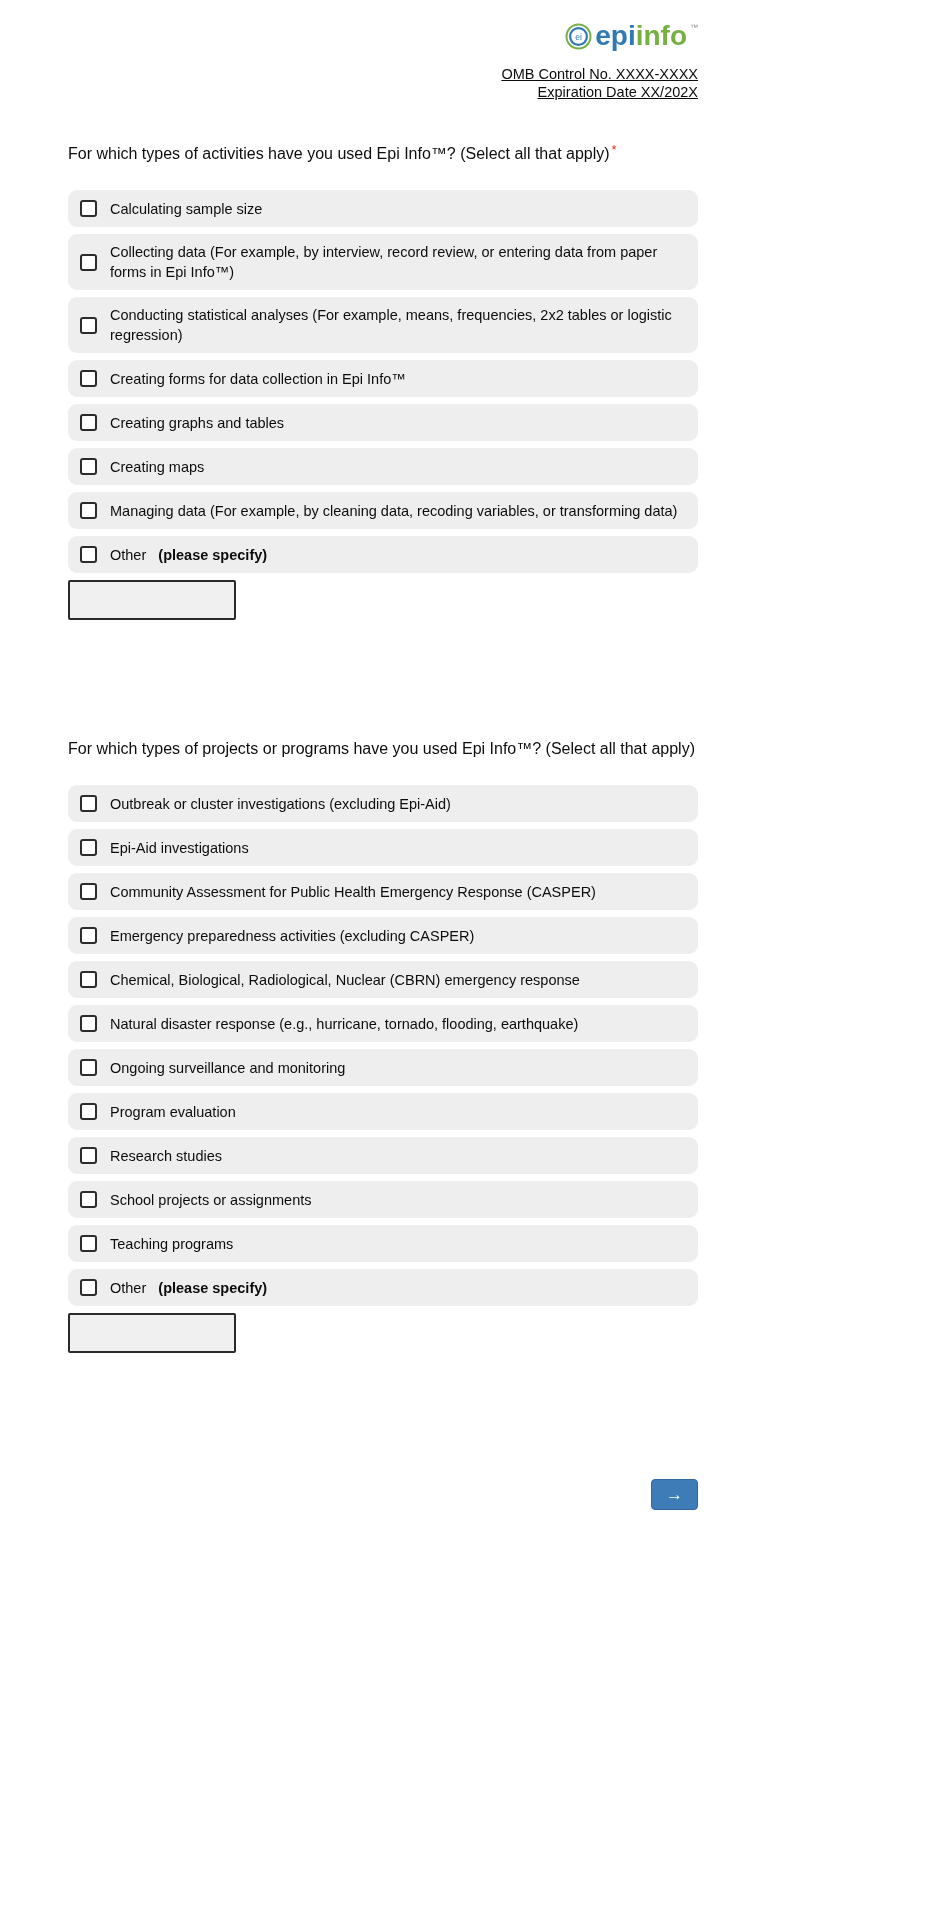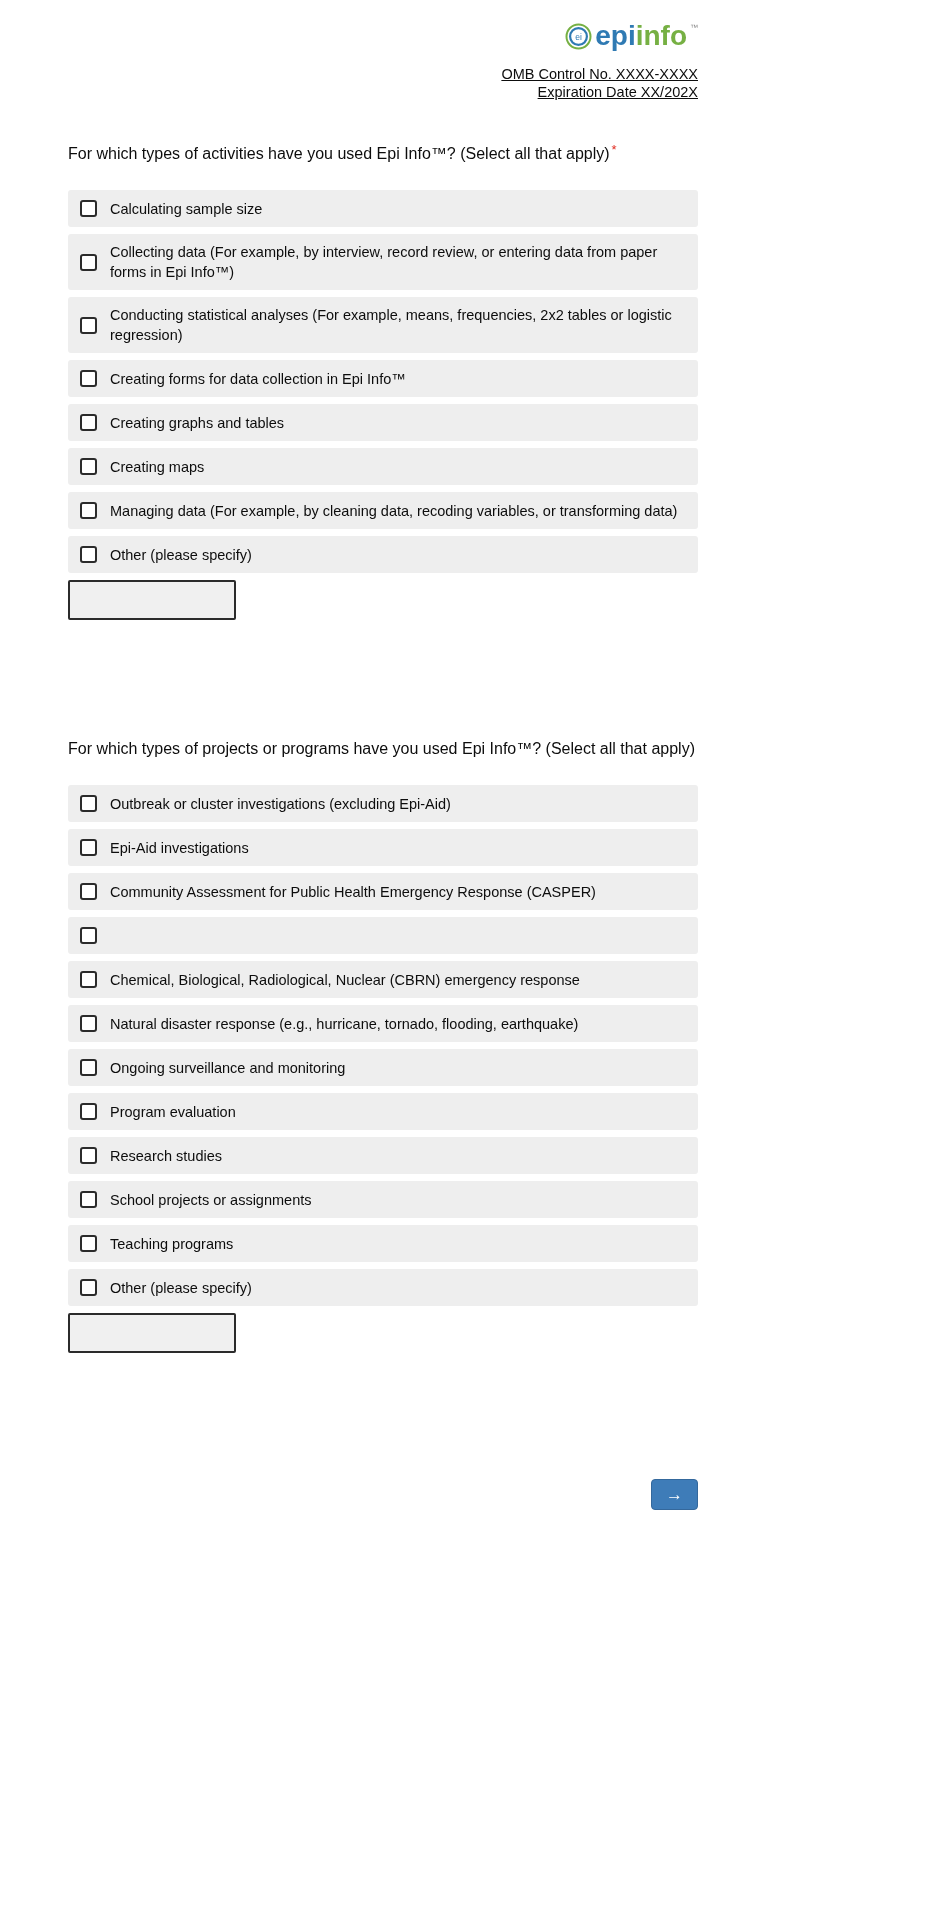--- a/index.html
+++ b/index.html
@@ -43,34 +43,34 @@
     vertical-align: 5px;
     margin-left: 2px;
   }
   .option-row {
     display: flex;
     align-items: center;
     gap: 13px;
     background: var(--row-gray, #eeeeee);
     padding: 8px 12px;
     margin-bottom: 7px;
-    border-radius: 3px;
+    border-radius: 9px;
     min-height: 37px;
     cursor: pointer;
   }
   .checkbox {
     width: 17px;
     height: 17px;
     border: 2px solid var(--checkbox-border, #2b2b2b);
     border-radius: 3px;
     background: #ffffff;
     flex: 0 0 auto;
   }
   .option-label { font-size: 14.5px; line-height: 20px; color: #0d0d0d; }
-  .option-label b { font-weight: 400; }
+  .option-label b { font-weight: 700; margin-left: 8px; }
 
   .other-input {
     display: block;
     width: 168px;
     height: 40px;
     border: 2px solid #2b2b2b;
     border-radius: 2px;
     background: var(--input-bg, #f0f0f0);
     margin-top: 0;
     padding: 4px 8px;
@@ -167,20 +167,21 @@
         <div class="option-row">
           <span class="checkbox"></span>
           <span class="option-label"><span>Epi-Aid investigations</span></span>
         </div>
         <div class="option-row">
           <span class="checkbox"></span>
           <span class="option-label"><span>Community Assessment for Public Health Emergency Response (CASPER)</span></span>
         </div>
         <div class="option-row">
           <span class="checkbox"></span>
+          <span class="option-label"><span>Emergency preparedness activities (excluding CASPER)</span></span>
         </div>
         <div class="option-row">
           <span class="checkbox"></span>
           <span class="option-label"><span>Chemical, Biological, Radiological, Nuclear (CBRN) emergency response</span></span>
         </div>
         <div class="option-row">
           <span class="checkbox"></span>
           <span class="option-label"><span>Natural disaster response (e.g., hurricane, tornado, flooding, earthquake)</span></span>
         </div>
         <div class="option-row">

